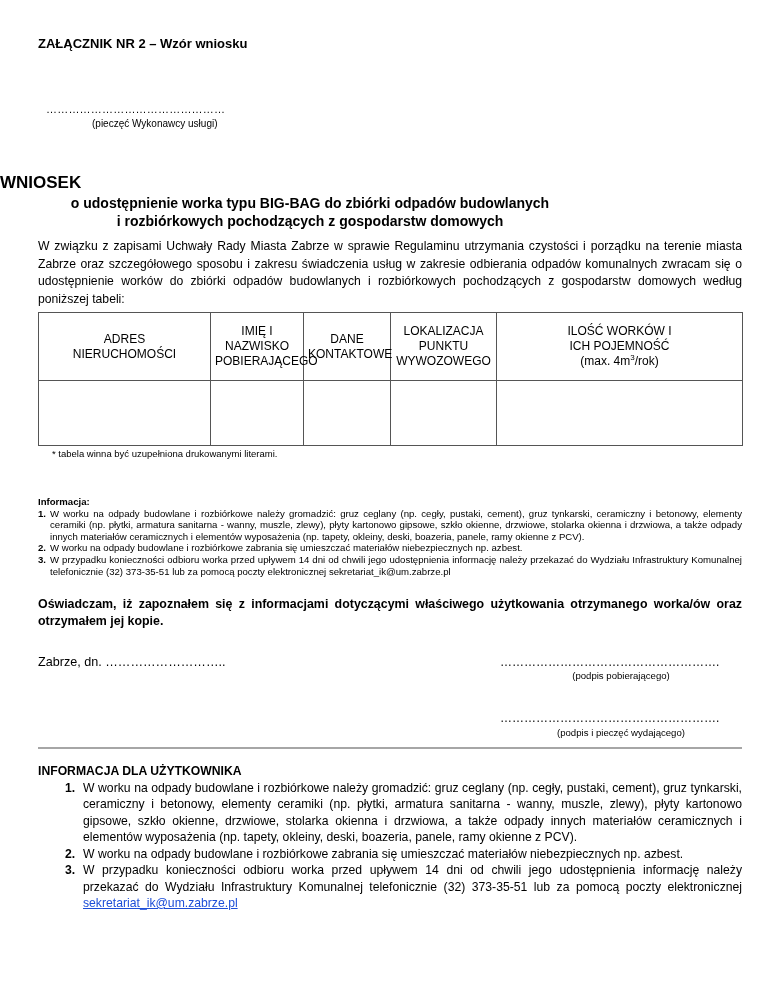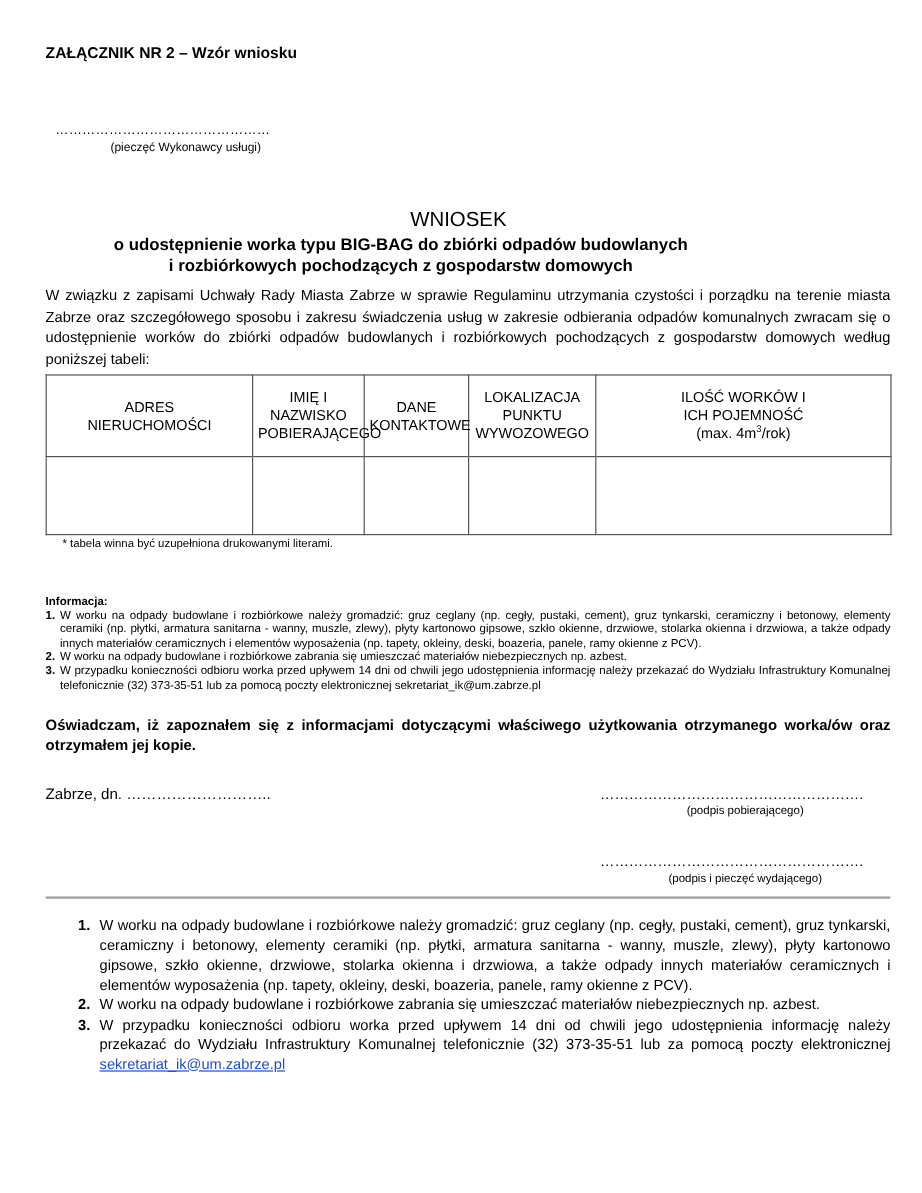--- a/index.html
+++ b/index.html
@@ -4,22 +4,22 @@
 <style>
   html, body { margin: 0; padding: 0; background: #ffffff; }
   body {
     width: 768px; height: 994px; position: relative; overflow: hidden;
     font-family: "Liberation Sans", sans-serif; color: #000;
   }
   .abs { position: absolute; }
   .annex-title { left: 38px; top: 36px; font-size: 13px; font-weight: bold; }
   .stamp-dots { left: 46px; top: 103px; font-size: 11px; letter-spacing: 0.2px; }
   .stamp-label { left: 92px; top: 118px; font-size: 10px; }
-  .doc-title { left: 0; width: 764px; top: 173px; text-align: center; font-size: 17px; font-weight: normal; }
-  .doc-subtitle { left: 0; width: 620px; top: 194px; text-align: center; font-size: 14px; font-weight: bold; line-height: 18px; padding-left: 24px; }
+  .doc-title { left: 0; width: 764px; top: 173px; text-align: left; font-size: 17px; font-weight: bold; }
+  .doc-subtitle { left: 0; width: 620px; top: 194px; text-align: center; font-size: 14px; font-weight: bold; line-height: 18px; }
   .intro { left: 38px; width: 704px; top: 238px; font-size: 12.2px; line-height: 17.5px; text-align: justify; }
 
   table.form-table {
     position: absolute; left: 38px; top: 312px; width: 704px;
     border-collapse: collapse; table-layout: fixed;
   }
   table.form-table td {
     border: 1px solid #555; text-align: center; vertical-align: middle;
     font-size: 12px; line-height: 15px; padding: 0 4px;
   }
@@ -123,18 +123,19 @@
 
 <div class="abs date-field">Zabrze, dn. ………………………..</div>
 <div class="abs sig1-dots">……………………………………………….</div>
 <div class="abs sig1-label">(podpis pobierającego)</div>
 <div class="abs sig2-dots">……………………………………………….</div>
 <div class="abs sig2-label">(podpis i pieczęć wydającego)</div>
 
 <div class="abs separator"></div>
 
 <div class="abs user-info">
+  <div class="heading">INFORMACJA DLA UŻYTKOWNIKA</div>
   <ol class="user-list">
     <li><span class="num">1.</span><span>W worku na odpady budowlane i rozbiórkowe należy gromadzić: gruz ceglany (np. cegły, pustaki, cement), gruz tynkarski, ceramiczny i betonowy, elementy ceramiki (np. płytki, armatura sanitarna - wanny, muszle, zlewy), płyty kartonowo gipsowe, szkło okienne, drzwiowe, stolarka okienna i drzwiowa, a także odpady innych materiałów ceramicznych i elementów wyposażenia (np. tapety, okleiny, deski, boazeria, panele, ramy okienne z PCV).</span></li>
     <li><span class="num">2.</span><span>W worku na odpady budowlane i rozbiórkowe zabrania się umieszczać materiałów niebezpiecznych np. azbest.</span></li>
     <li><span class="num">3.</span><span>W przypadku konieczności odbioru worka przed upływem 14 dni od chwili jego udostępnienia informację należy przekazać do Wydziału Infrastruktury Komunalnej telefonicznie (32) 373-35-51 lub za pomocą poczty elektronicznej </span><a class="email-link" style="color: #1d4ed8;">sekretariat_ik@um.zabrze.pl</a></li>
   </ol>
 </div>
 
 </body></html>

